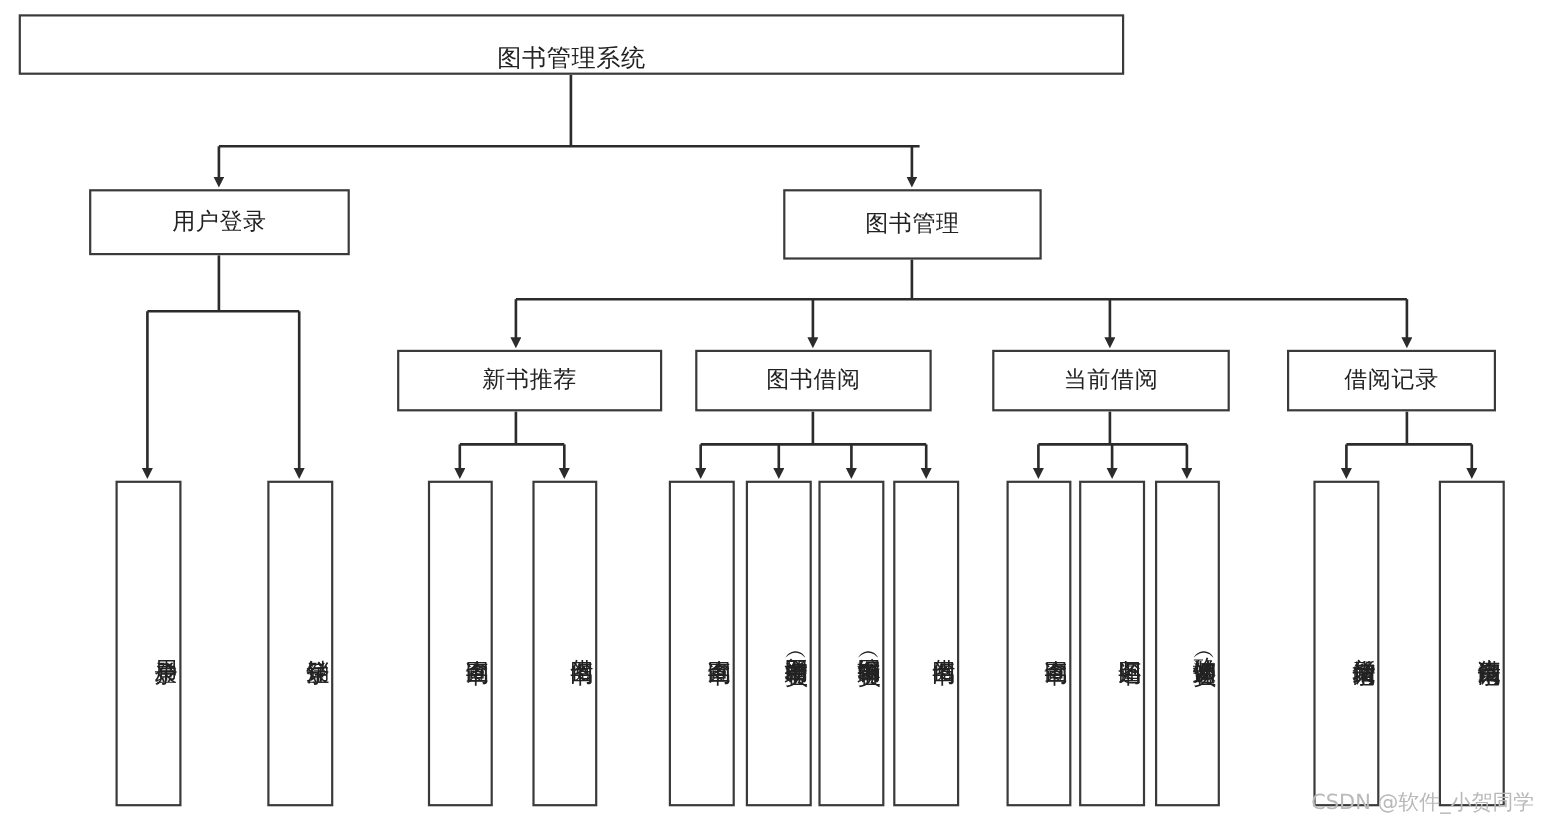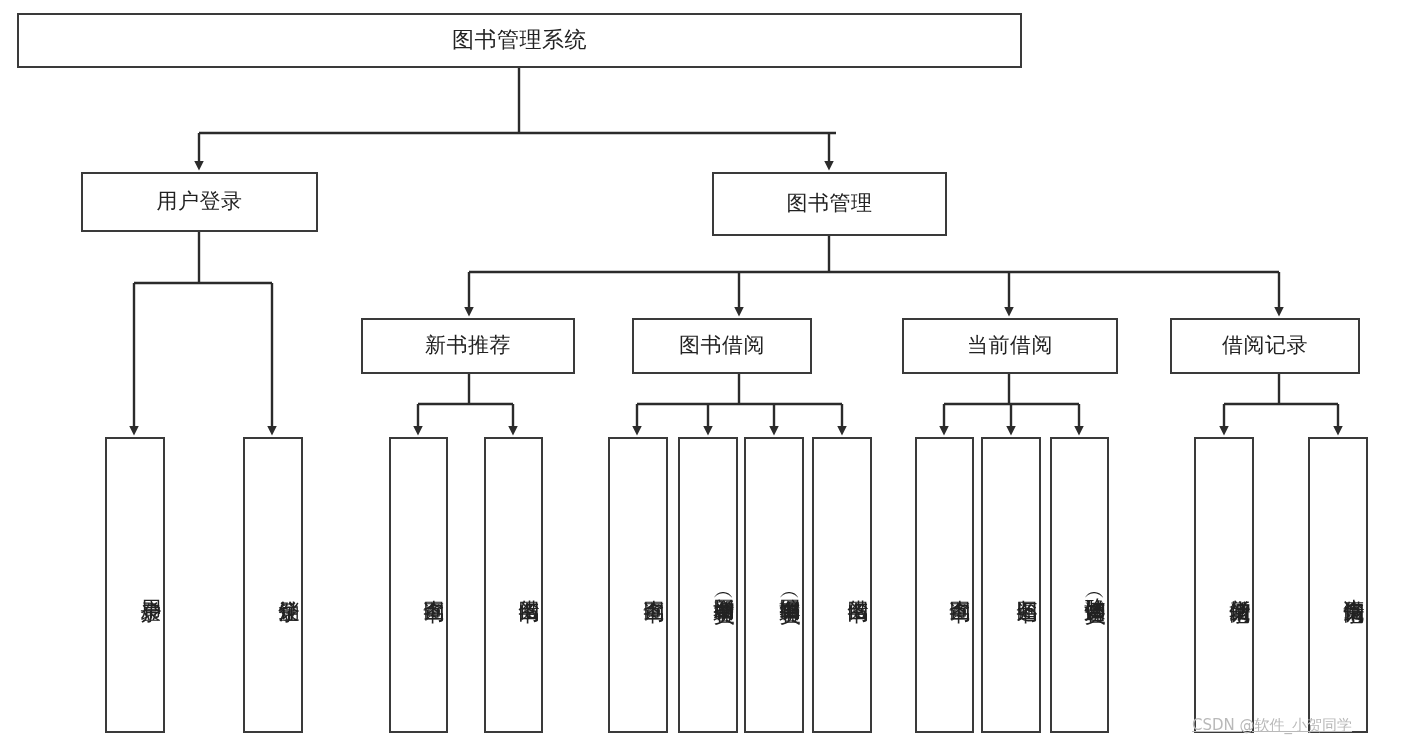--- a/index.html
+++ b/index.html
@@ -53,25 +53,24 @@
     writing-mode: vertical-rl;
     text-orientation: upright;
     display: block;
     white-space: nowrap;
   }
   .node.root {
     font-size: 22px;
   }
   .watermark {
     position: absolute;
-    font-size: 15px;
+    font-size: 19px;
     color: #b9b9b9;
     white-space: nowrap;
     user-select: none;
-    text-decoration: underline;
   }
 </style>
 </head>
 <body>
 
 <div id="canvas">
 
   <svg id="wires" viewBox="0 0 1405 747">
     <defs>
       <marker id="ah" markerWidth="11" markerHeight="11" refX="1.5" refY="5" orient="auto" markerUnits="userSpaceOnUse">
@@ -115,35 +114,35 @@
       <path d="M1011,404 L1011,427" marker-end="url(#ah)"></path>
       <path d="M1079,404 L1079,427" marker-end="url(#ah)"></path>
 
       <path d="M1279,374 L1279,404"></path>
       <path d="M1224,404 L1338,404"></path>
       <path d="M1224,404 L1224,427" marker-end="url(#ah)"></path>
       <path d="M1338,404 L1338,427" marker-end="url(#ah)"></path>
     </g>
   </svg>
 
-  <div class="node horiz root" style="left:17px; top:13px; width:1005px; height:55px;">
+  <div class="node horiz root" style="left:17px; top:13px; width:1005px; height:55px;align-items:flex-end;">
     <span class="lbl">图书管理系统</span>
   </div>
 
   <div class="node horiz" style="left:81px; top:172px; width:237px; height:60px;">
     <span class="lbl">用户登录</span>
   </div>
   <div class="node horiz" style="left:712px; top:172px; width:235px; height:64px;">
     <span class="lbl">图书管理</span>
   </div>
 
-  <div class="node horiz" style="left:361px; top:318px; width:214px; height:56px;">
+  <div class="node horiz" style="left:361px; top:318px; width:241px; height:56px;">
     <span class="lbl">新书推荐</span>
   </div>
-  <div class="node horiz" style="left:632px; top:318px; width:180px; height:56px;text-align:right;">
+  <div class="node horiz" style="left:632px; top:318px; width:215px; height:56px;text-align:right;">
     <span class="lbl">图书借阅</span>
   </div>
   <div class="node horiz" style="left:902px; top:318px; width:216px; height:56px;align-items:center;">
     <span class="lbl">当前借阅</span>
   </div>
   <div class="node horiz" style="left:1170px; top:318px; width:190px; height:56px;">
     <span class="lbl">借阅记录</span>
   </div>
 
   <div class="node vert" style="left:105px; top:437px; width:60px; height:296px;">

